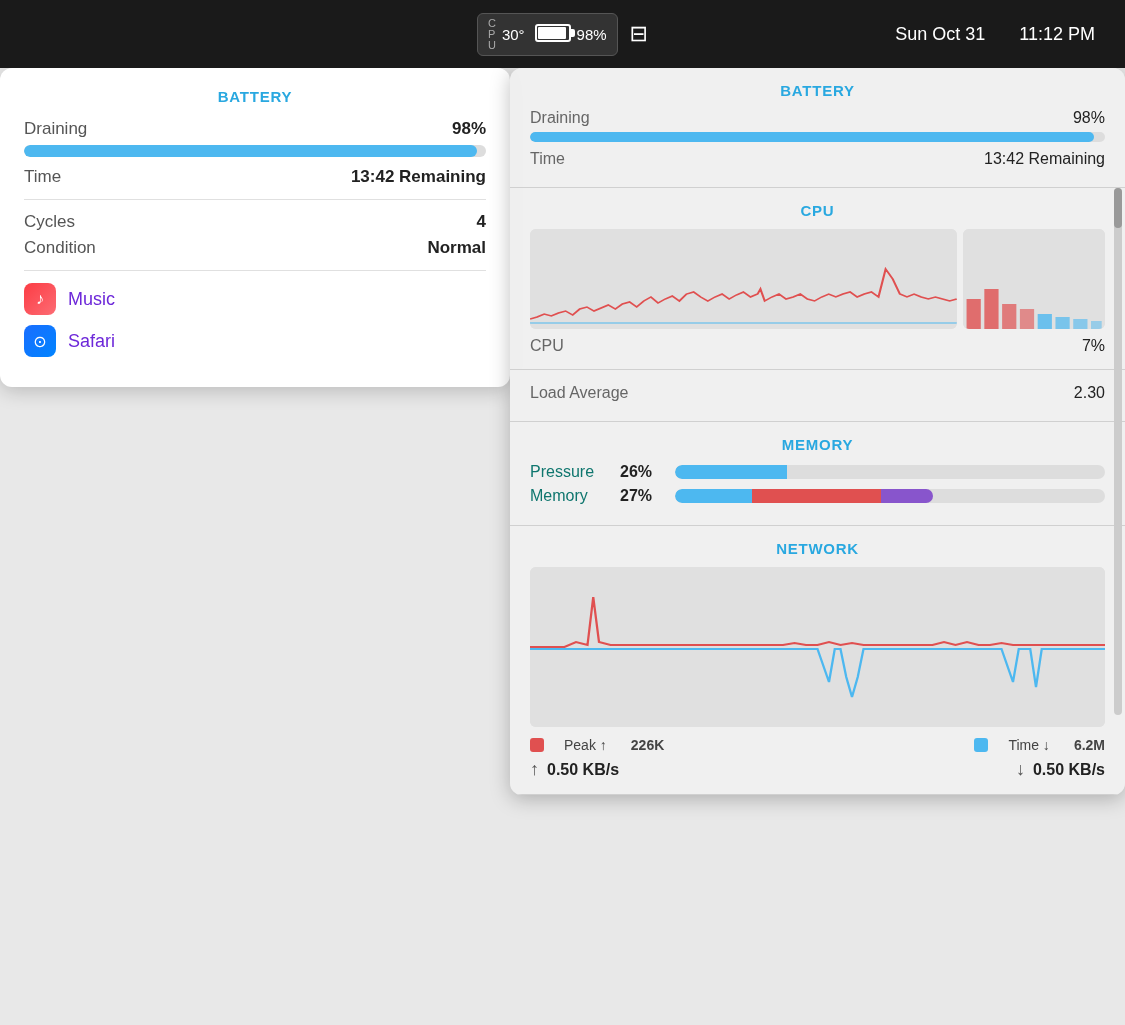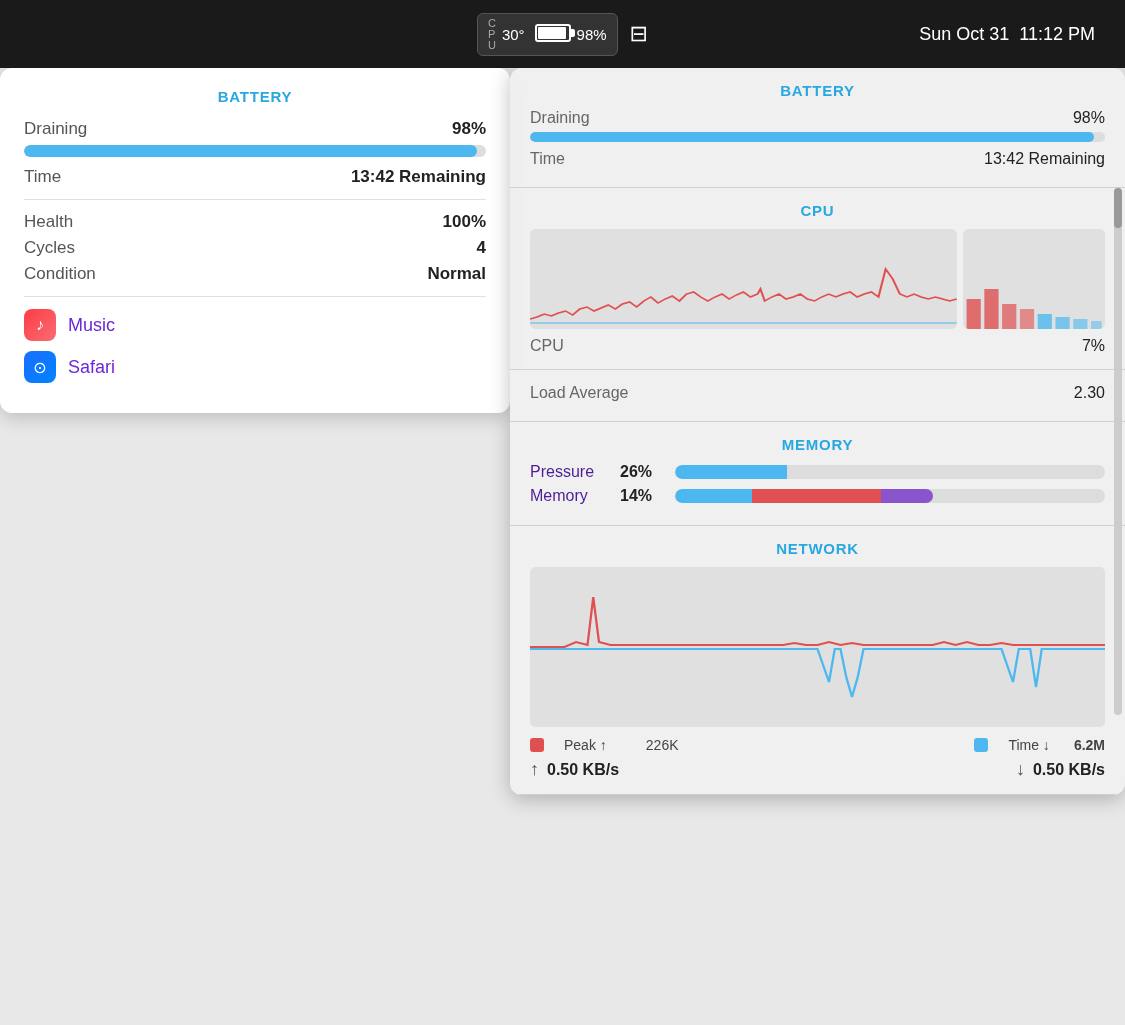--- a/index.html
+++ b/index.html
@@ -76,20 +76,21 @@
       position: absolute;
       right: 30px;
       display: flex;
       align-items: center;
       gap: 10px;
     }
     .menubar-date {
       color: white;
       font-size: 18px;
       font-weight: 400;
+      margin-left: 24px;
     }
     .monitor-icon {
       color: white;
       font-size: 22px;
     }
 
     
     .bg-window {
       position: absolute;
       top: 68px;
@@ -275,21 +276,21 @@
     }
 
     
     .memory-bar-row {
       display: flex;
       align-items: center;
       gap: 10px;
       margin-bottom: 6px;
     }
     .memory-label {
-      color: #4c1d95;
+      color: #0f766e;
       font-size: 16px;
       width: 80px;
     }
     .memory-pct {
       color: #222;
       font-size: 16px;
       font-weight: 600;
       width: 45px;
     }
     .memory-bar {
@@ -423,24 +424,20 @@
     <div class="battery-bar-fill" style="width:98%"></div>
   </div>
   <div class="panel-row">
     <span class="panel-label">Time</span>
     <span class="panel-value">13:42 Remaining</span>
   </div>
 
   <hr class="panel-divider">
 
   <div class="panel-row">
-    <span class="panel-label">Health</span>
-    <span class="panel-value">100%</span>
-  </div>
-  <div class="panel-row">
     <span class="panel-label">Cycles</span>
     <span class="panel-value">4</span>
   </div>
   <div class="panel-row">
     <span class="panel-label">Condition</span>
     <span class="panel-value">Normal</span>
   </div>
 
   <hr class="panel-divider">
 
@@ -520,21 +517,21 @@
     <div class="rp-section-title">MEMORY</div>
     <div class="memory-bar-row">
       <span class="memory-label">Pressure</span>
       <span class="memory-pct">26%</span>
       <div class="memory-bar">
         <div class="memory-bar-fill-blue" style="width:26%"></div>
       </div>
     </div>
     <div class="memory-bar-row">
       <span class="memory-label">Memory</span>
-      <span class="memory-pct">14%</span>
+      <span class="memory-pct">27%</span>
       <div class="memory-bar">
         <div class="memory-bar-fill-blue" style="width:18%; border-radius:7px 0 0 7px;"></div>
         <div class="memory-bar-fill-red" style="left:18%; width:30%;"></div>
         <div class="memory-bar-fill-purple" style="left:48%; width:12%;"></div>
       </div>
     </div>
   </div>
 
   <div class="rp-section">
     <div class="rp-section-title">NETWORK</div>
@@ -544,21 +541,21 @@
 
         <polyline fill="none" stroke="#e05050" stroke-width="2" points="0,80 20,80 30,80 40,75 50,78 55,30 60,75 70,78 80,78 90,78 100,78 110,78 120,78 130,78 140,78 150,78 160,78 170,78 180,78 190,78 200,78 210,78 220,78 230,76 240,78 250,78 260,75 270,78 280,76 290,78 300,78 310,78 320,78 330,78 340,78 350,78 360,75 370,78 380,75 390,78 400,78 410,76 420,78 430,78 440,78 450,78 460,78 470,78 480,78 490,78 500,78"></polyline>
 
         <polyline fill="none" stroke="#4db8f0" stroke-width="2" points="0,82 20,82 30,82 40,82 50,82 60,82 70,82 80,82 100,82 120,82 140,82 160,82 180,82 200,82 210,82 220,82 230,82 240,82 250,82 260,115 265,82 270,82 275,110 280,130 285,110 290,82 300,82 310,82 320,82 330,82 340,82 350,82 360,82 370,82 380,82 390,82 400,82 410,82 420,115 425,82 430,82 435,82 440,120 445,82 450,82 460,82 470,82 480,82 490,82 500,82"></polyline>
       </svg>
     </div>
     <div class="network-legend">
       <div class="legend-item">
         <div class="legend-dot-red"></div>
         <span>Peak ↑</span>
-        <span style="font-weight:400; margin-left:19px;">226K</span>
+        <span style="font-weight:700; margin-left:4px;">226K</span>
       </div>
       <div class="legend-item">
         <div class="legend-dot-blue"></div>
         <span>Time ↓</span>
         <span style="font-weight:700; margin-left:4px;">6.2M</span>
       </div>
     </div>
     <div class="network-stats">
       <div class="network-stat-group">
         <span class="arrow-up">↑</span>

